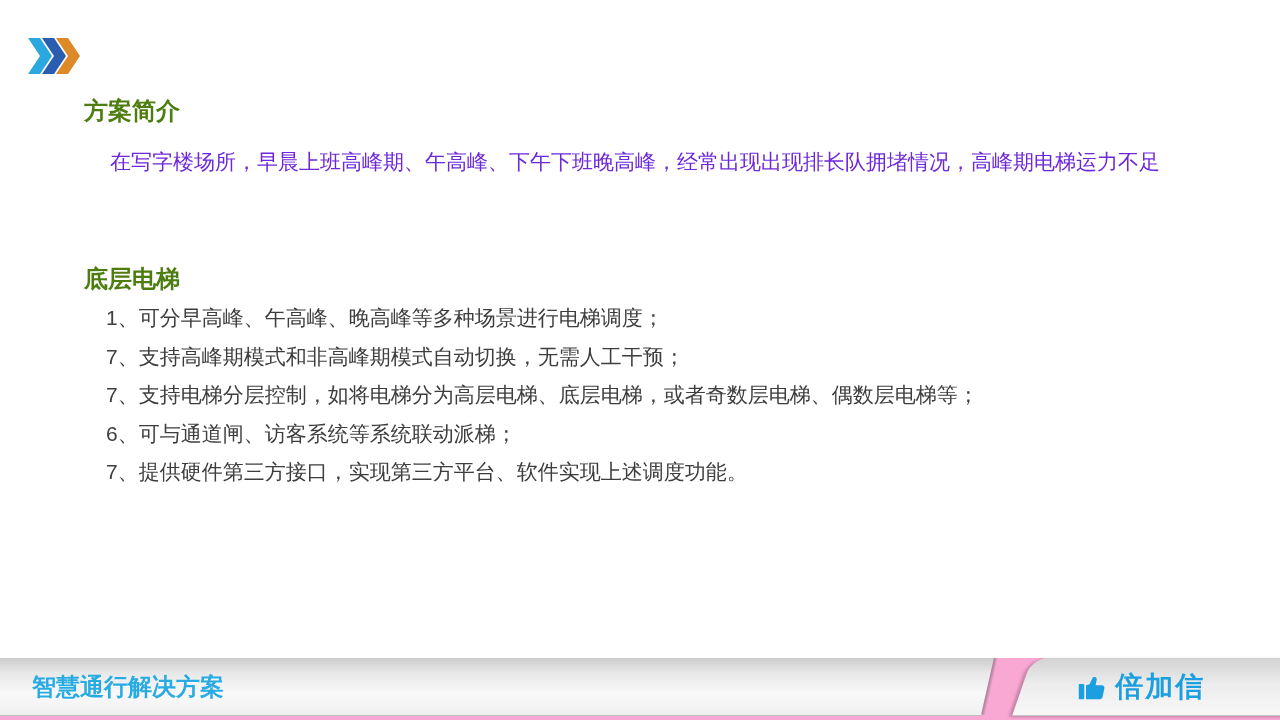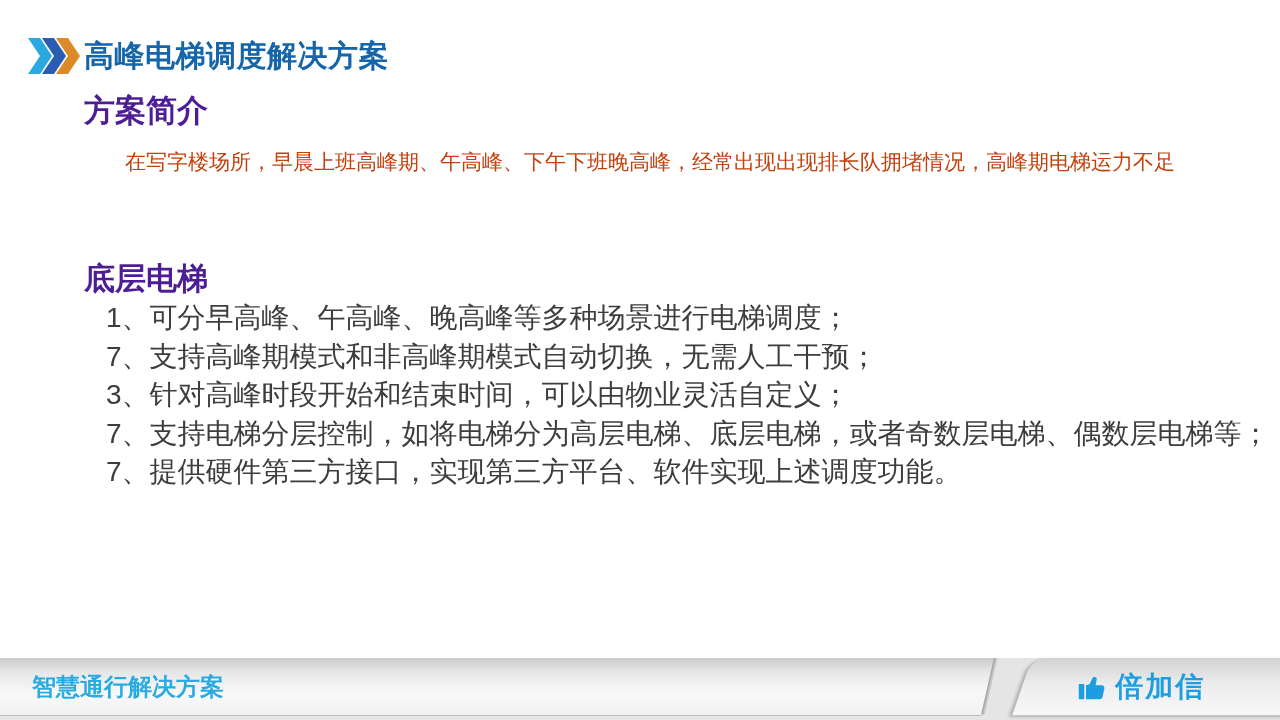--- a/index.html
+++ b/index.html
@@ -41,67 +41,66 @@
     line-height: 34px;
     font-weight: bold;
     color: #1565A8;
     letter-spacing: 0.5px;
   }
 
   
   .section-heading {
     position: absolute;
     left: 84px;
-    font-size: 31px;
+    font-size: 24px;
     line-height: 28px;
     font-weight: bold;
-    color: #4c1d95;
+    color: #4d7c0f;
   }
   #intro-heading { top: 97px; }
   #features-heading { top: 265px; }
 
   
   .intro-body {
     position: absolute;
     left: 84px;
     top: 141px;
     width: 1130px;
     font-size: 21px;
     line-height: 41px;
-    color: #c2410c;
-    margin-left: 15px;
+    color: #6d28d9;
   }
   .intro-line { white-space: nowrap; }
   .intro-line.first { padding-left: 26px; }
 
   
   .feature-list {
     position: absolute;
     left: 106px;
     top: 299px;
     width: 1150px;
     list-style: none;
     margin: 0;
     padding: 0;
-    font-size: 28px;
+    font-size: 21px;
     color: #3d3d3d;
   }
   .feature-list li {
     line-height: 38.6px;
     white-space: nowrap;
   }
 
   
   .footer-band {
     position: absolute;
     left: 0;
     top: 658px;
     width: 1280px;
     height: 62px;
-    background: #e5e5e5;
+    background: #f9a8d4;
   }
   .footer-left {
     position: absolute;
     left: 0;
     top: 0;
     width: 1000px;
     height: 57px;
     background: linear-gradient(to bottom, #cbcbcb 0%, #e7e7e7 25%, #f9f9f9 62%, #f0f0f0 100%);
     border-bottom: 1px solid #bdbdbd;
     clip-path: polygon(0 0, 994px 0, 981px 100%, 0 100%);
@@ -168,34 +167,33 @@
 <body>
 
 <div class="slide">
 
   <div class="header">
     <div class="chevrons">
       <span class="chevron" style="background-color: rgb(42, 168, 223);"></span>
       <span class="chevron" style="background-color: rgb(42, 93, 176);"></span>
       <span class="chevron" style="background-color: rgb(220, 138, 39);"></span>
     </div>
-    <div class="page-title">高峰电梯调度解决方案</div>
   </div>
 
   <div class="section-heading" id="intro-heading">方案简介</div>
   <div class="intro-body">
     <div class="intro-line first">在写字楼场所，早晨上班高峰期、午高峰、下午下班晚高峰，经常出现出现排长队拥堵情况，高峰期电梯运力不足</div>
   </div>
 
   <div class="section-heading" id="features-heading">底层电梯</div>
   <ul class="feature-list">
     <li>1、可分早高峰、午高峰、晚高峰等多种场景进行电梯调度；</li>
     <li>7、支持高峰期模式和非高峰期模式自动切换，无需人工干预；</li>
-    <li>3、针对高峰时段开始和结束时间，可以由物业灵活自定义；</li>
     <li>7、支持电梯分层控制，如将电梯分为高层电梯、底层电梯，或者奇数层电梯、偶数层电梯等；</li>
+    <li>6、可与通道闸、访客系统等系统联动派梯；</li>
     <li>7、提供硬件第三方接口，实现第三方平台、软件实现上述调度功能。</li>
   </ul>
 
   <div class="footer-band">
     <div class="footer-left">
       <div class="footer-left-label">智慧通行解决方案</div>
     </div>
     <div class="footer-left-edge"></div>
     <div class="footer-right">
       <div class="footer-right-inner">

